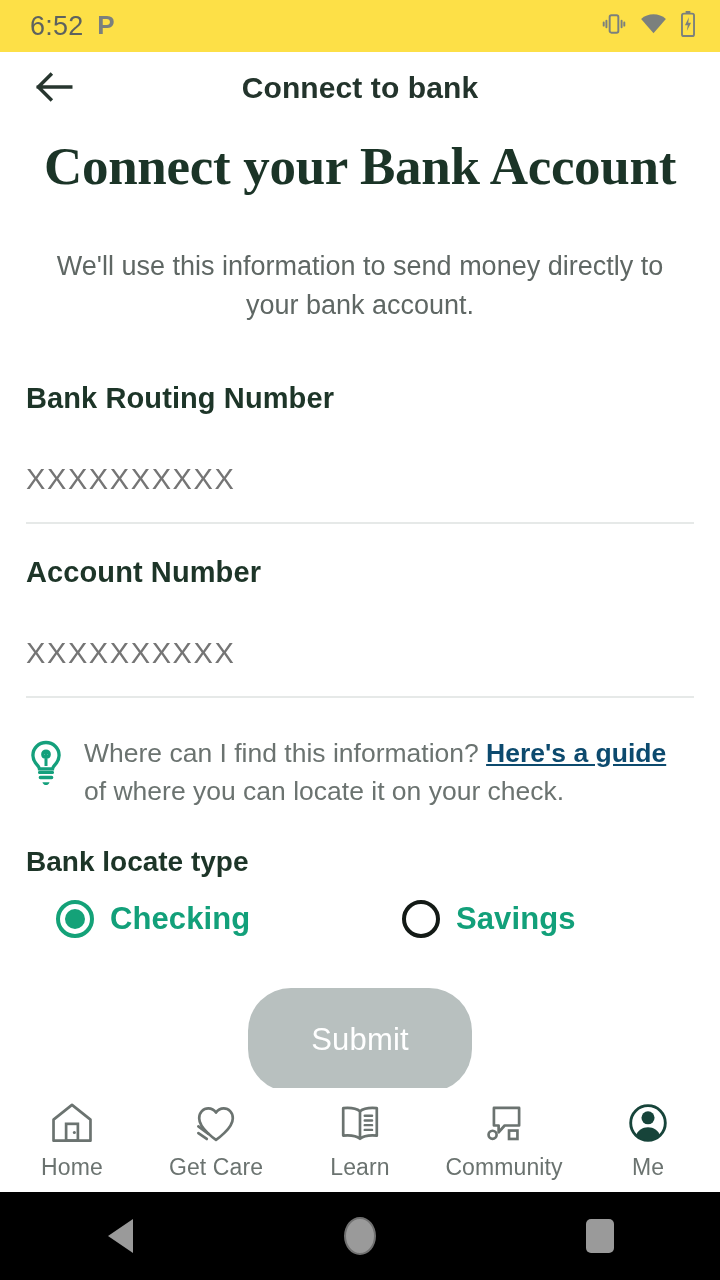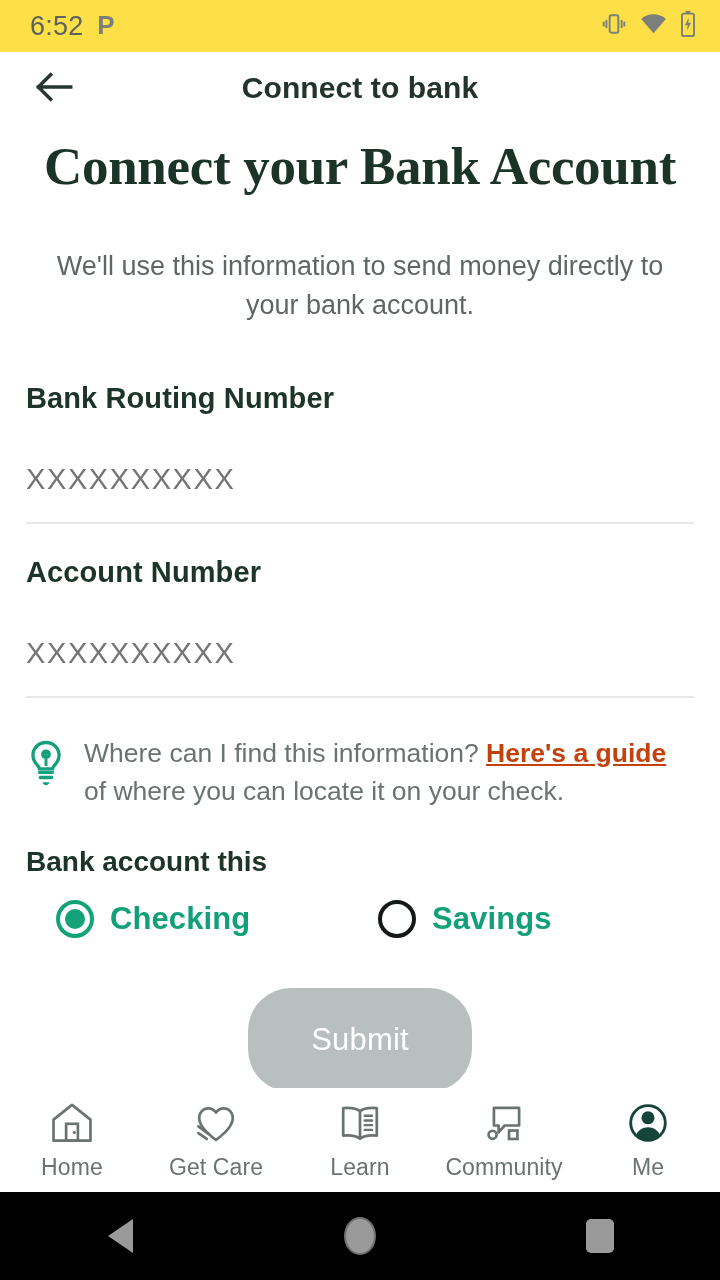--- a/index.html
+++ b/index.html
@@ -146,40 +146,41 @@
   .help-icon {
     flex: 0 0 auto;
     padding-top: 6px;
   }
   .help-text {
     font-size: 26.5px;
     color: #6b7370;
     line-height: 1.44;
   }
   .help-link {
-    color: #c2410c;
+    color: #0c4a6e;
     text-decoration: underline;
     font-weight: bold;
     cursor: pointer;
   }
 
   
   .acct-type {
     padding: 36px 26px 0;
   }
   .acct-label {
     font-size: 28px;
     font-weight: bold;
     color: #1d3528;
   }
   .radio-row {
     display: flex;
     align-items: center;
     margin-top: 22px;
     padding-left: 30px;
+    gap: 24px;
   }
   .radio-opt {
     display: flex;
     align-items: center;
     gap: 16px;
     cursor: pointer;
   }
   .radio-opt.first { width: 322px; }
   .radio-mark {
     width: 38px;
@@ -365,21 +366,21 @@
         <path d="M9 23.9h4c-.3 1-1 1.6-2 1.6s-1.7-.6-2-1.6z" fill="#14a07c"></path>
         <path d="M11 6.2v8.5M11 6.2c-1.1 0-1.9.8-1.9 1.8s.8 1.7 1.9 1.7M11 6.2c1.1 0 1.9.8 1.9 1.8s-.8 1.7-1.9 1.7" fill="none" stroke="#14a07c" stroke-width="1.7"></path>
       </svg>
     </span>
     <div class="help-text">
       <span>Where can I find this information? </span><span class="help-link">Here's a guide</span><span> of where you can locate it on your check.</span>
     </div>
   </div>
 
   <div class="acct-type">
-    <div class="acct-label">Bank account this</div>
+    <div class="acct-label">Bank locate type</div>
     <div class="radio-row">
 
       <div class="radio-opt first">
         <span class="radio-mark checked">
           <span class="radio-dot"></span>
         </span>
         <span class="radio-text">Checking</span>
       </div>
 
       <div class="radio-opt">

